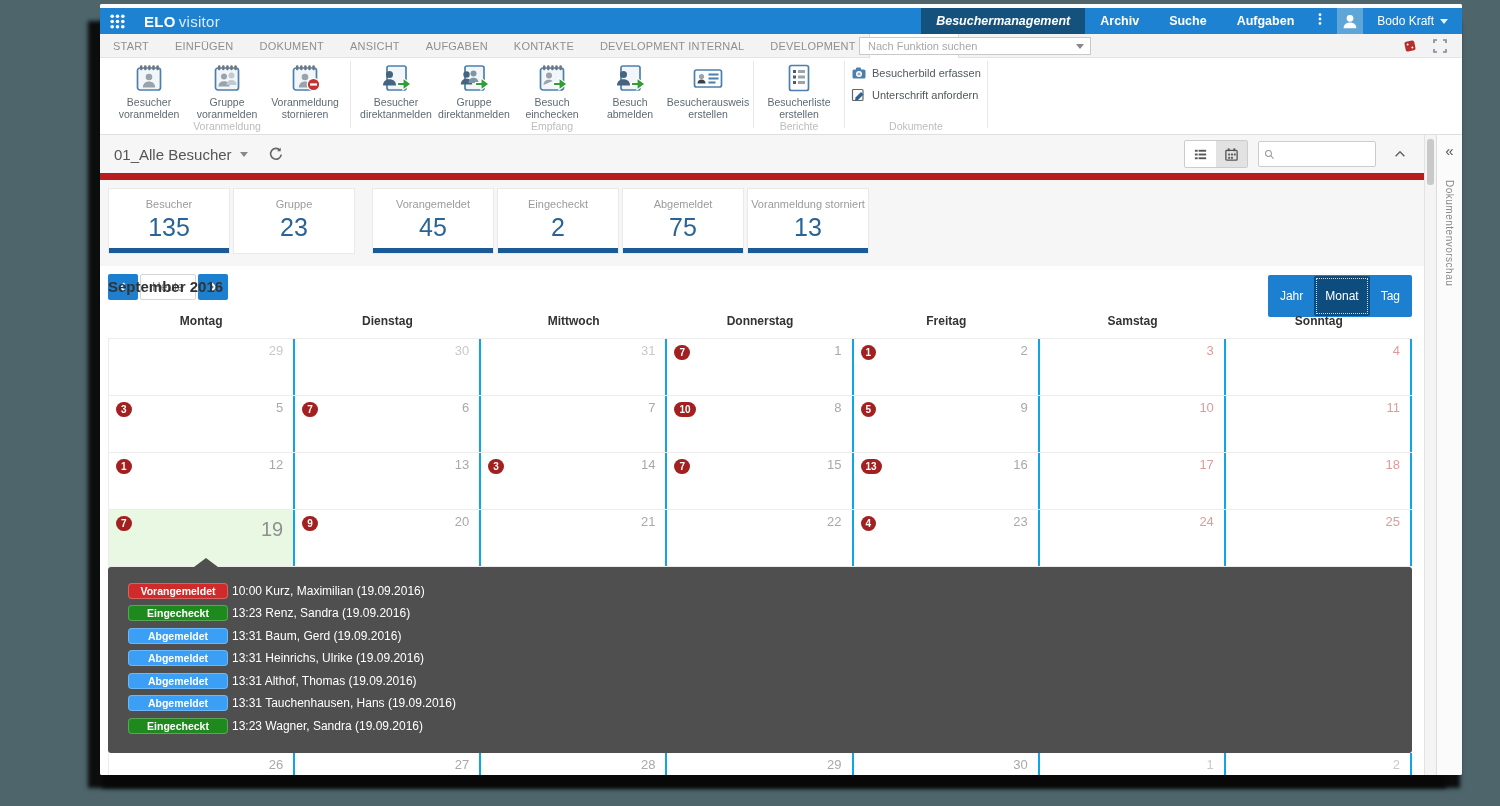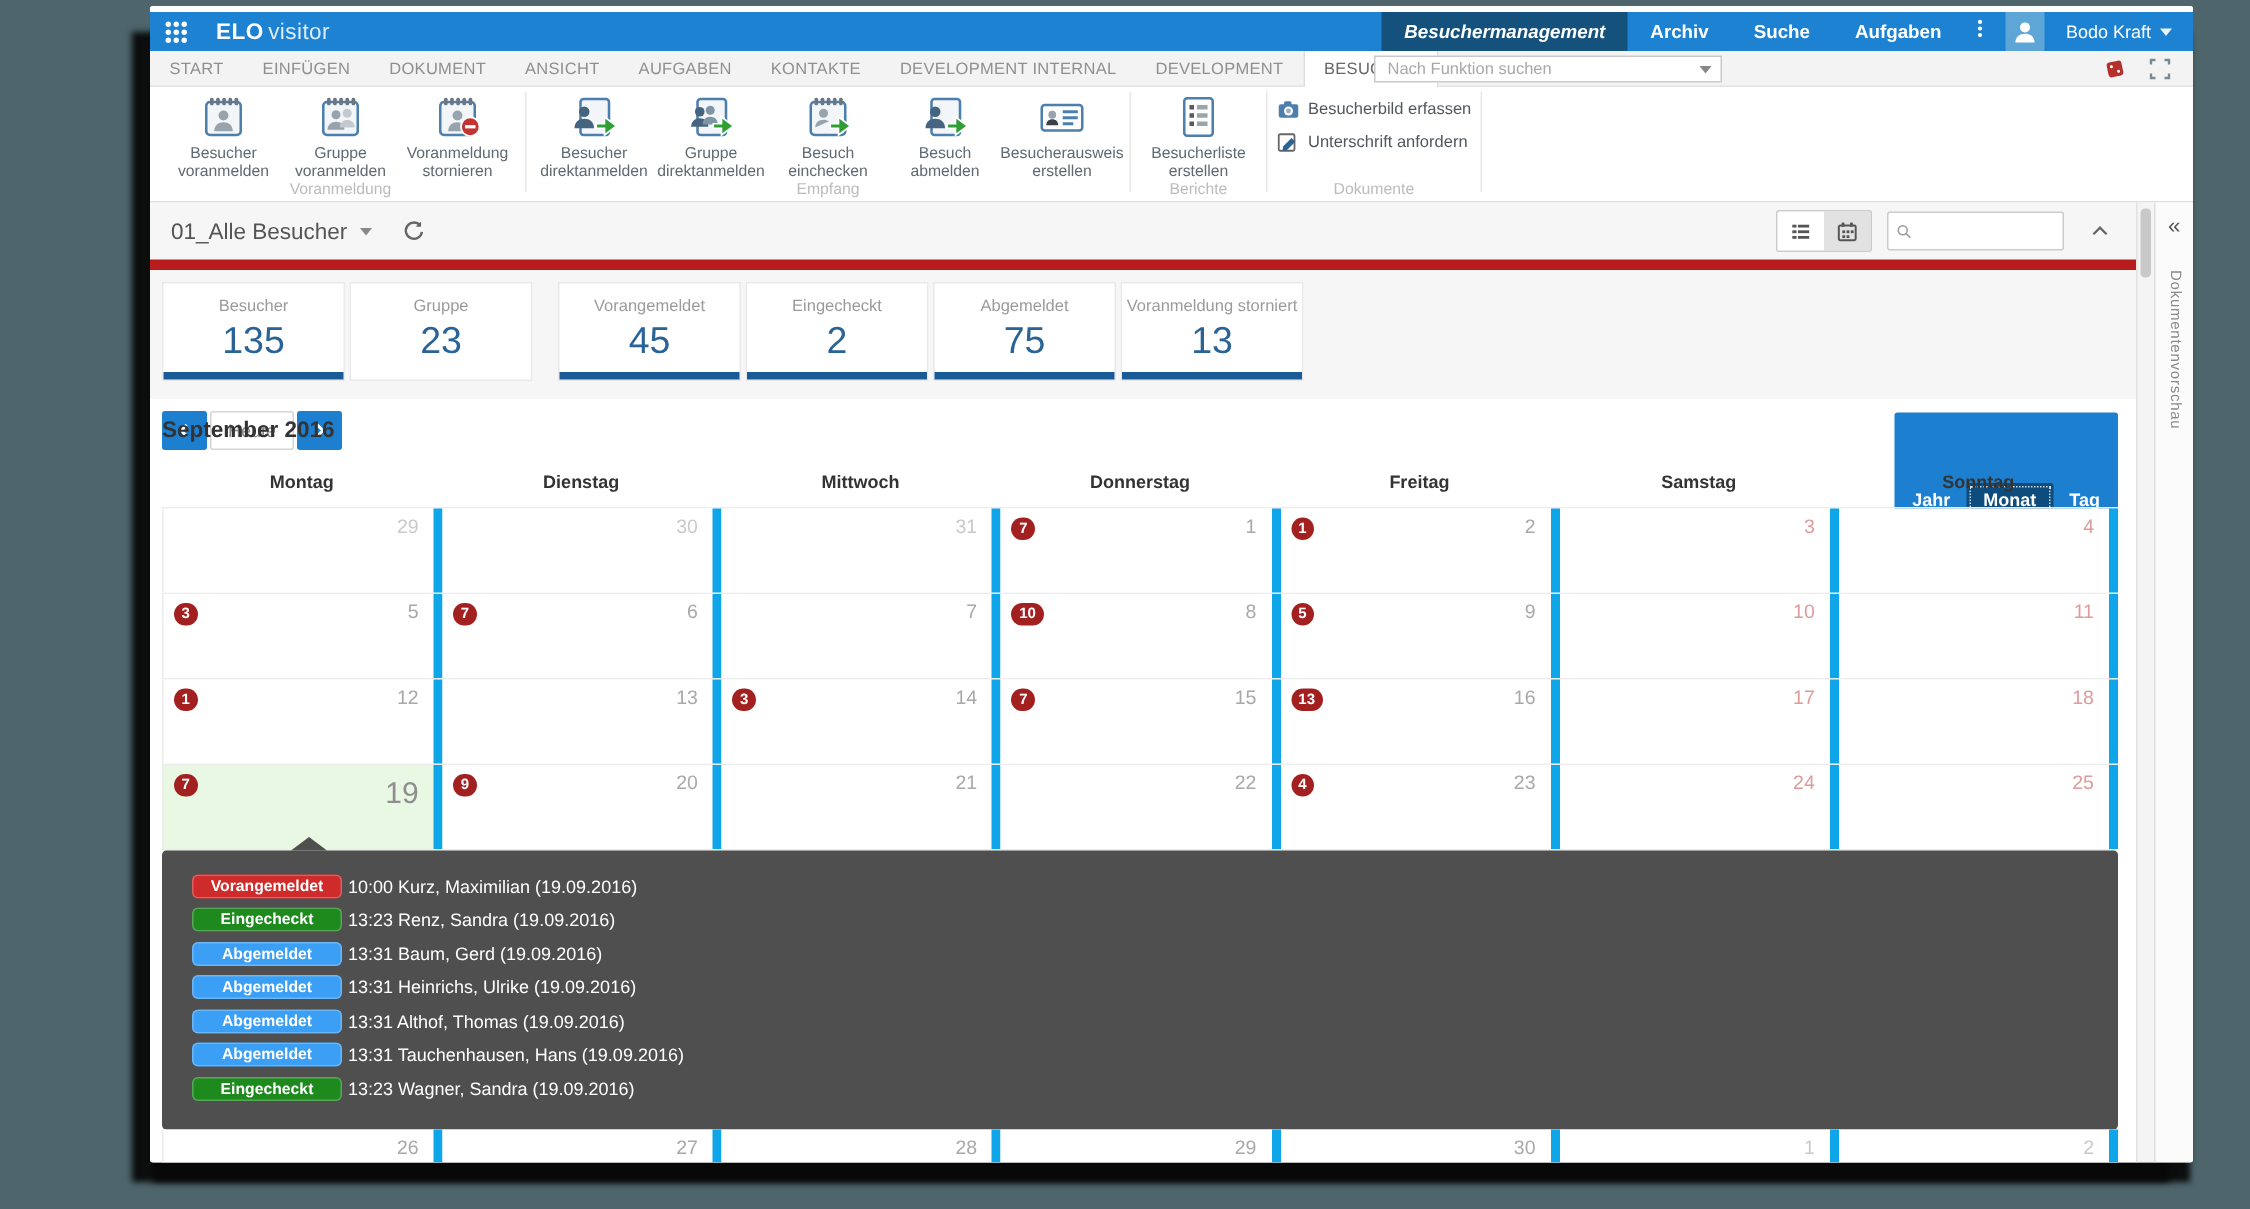--- a/index.html
+++ b/index.html
@@ -18,21 +18,21 @@
   .tb-right{margin-left:auto;display:flex;align-items:center;height:100%;}
   .nav-item{height:100%;display:flex;align-items:center;padding:0 15px;font-size:12.5px;font-weight:bold;cursor:pointer;}
   .nav-item.active{background:#14527d;font-style:italic;}
   .tb-kebab{width:22px;text-align:center;cursor:pointer;}
   .tb-avatar{width:26px;height:26px;background:#5ea6d8;display:flex;align-items:center;justify-content:center;margin-left:6px;}
   .tb-user{display:flex;align-items:center;gap:6px;padding:0 14px;font-size:12px;cursor:pointer;}
   
   .tabrow{height:24px;background:#f3f3f3;border-bottom:1px solid #e3e3e3;display:flex;align-items:stretch;flex:0 0 auto;position:relative;}
   .tab{display:flex;align-items:center;padding:0 13px;font-size:11px;color:#8f8f8f;letter-spacing:.2px;cursor:pointer;}
   .tab.active{background:#fff;color:#666;border-left:1px solid #ddd;border-right:1px solid #ddd;margin-bottom:-1px;}
-  .fn-search{position:absolute;left:816px;top:3px;width:232px;height:18px;background:#fff;border:1px solid #c9c9c9;
+  .fn-search{position:absolute;left:759px;top:3px;width:232px;height:18px;background:#fff;border:1px solid #c9c9c9;
     display:flex;align-items:center;padding:0 6px;cursor:text;}
   .fn-search input{border:0;outline:0;flex:1;font-size:11px;color:#555;background:transparent;font-family:inherit;}
   .fn-search input::placeholder{color:#a8a8a8;}
   .tab-icons{position:absolute;right:14px;top:4px;display:flex;gap:14px;}
   .tab-icons span{cursor:pointer;display:inline-flex;}
   
   .ribbon{height:77px;background:#fff;border-bottom:1px solid #dfdfdf;display:flex;align-items:stretch;padding-left:6px;flex:0 0 auto;}
   .rgroup{position:relative;display:flex;flex-direction:column;padding:3px 4px 14px 4px;}
   .rbtns{display:flex;align-items:flex-start;}
   .rbtn{width:78px;display:flex;flex-direction:column;align-items:center;text-align:center;cursor:pointer;padding-top:1px;}
@@ -68,28 +68,28 @@
   .cvalue{font-size:25px;color:#2a6496;margin-top:3px;}
   .cbar{position:absolute;left:0;bottom:0;width:100%;height:5px;background:#1a5a96;}
   
   .calnav{position:absolute;left:8px;top:94px;width:1304px;height:28px;}
   .cn-left{position:absolute;left:0;top:0;display:flex;gap:2px;}
   .cn-btn{width:30px;height:26px;background:#1d7fd0;border-radius:2px;display:flex;align-items:center;justify-content:center;cursor:pointer;}
   .cn-today{width:56px;height:26px;background:#fff;border:1px solid #d5d5d5;border-radius:2px;display:flex;align-items:center;justify-content:center;
     font-size:12px;color:#888;cursor:pointer;}
   .cn-title{position:absolute;left:0;width:100%;text-align:left;top:4px;font-size:15px;font-weight:bold;color:#333;}
   .rangegrp{position:absolute;right:0;top:1px;display:flex;background:#1d7fd0;border-radius:2px;padding:1px;}
-  .rngbtn{height:22px;padding:0 11px;display:flex;align-items:center;color:#fff;font-size:12px;font-weight:bold;cursor:pointer;border-radius:2px;margin-top:46px;}
+  .rngbtn{height:40px;padding:0 11px;display:flex;align-items:center;color:#fff;font-size:12px;font-weight:normal;cursor:pointer;border-radius:2px;}
   .rngbtn.active{background:#0f4c7e;outline:1px dotted rgba(255,255,255,.8);outline-offset:-3px;}
   
   .wkhead{position:absolute;left:8px;top:134px;width:1304px;display:flex;}
   .wkhead div{flex:1;text-align:center;font-size:12px;font-weight:bold;color:#333;}
   .grid{position:absolute;left:8px;top:158px;width:1304px;border-top:1px solid #ececec;}
   .wrow{display:flex;height:57px;border-bottom:1px solid #ececec;}
-  .cell{flex:1;position:relative;border-right:6px solid #0ea5e9;cursor:pointer;background:#fff;}
+  .cell{flex:1;position:relative;border-right:2px solid #0ea5e9;cursor:pointer;background:#fff;}
   .cell:first-child{border-left:1px solid #ececec;}
   .cell.today{background:#e9f8e3;}
   .dnum{position:absolute;top:4px;right:10px;font-size:13px;color:#a9a9a9;}
   .dnum.wkend{color:#dd9c9c;}
   .dnum.muted{color:#c9c9c9;}
   .dnum.tnum{font-size:20px;color:#8f8f8f;top:8px;}
   .dbadge{position:absolute;top:6px;left:7px;min-width:9px;padding:1px 5px;background:#a32020;color:#fff;
     font-size:10px;font-weight:bold;text-align:center;border-radius:9px;line-height:13px;}
   
   .popup{position:relative;height:186px;background:#4f4f4f;border-radius:3px;}

